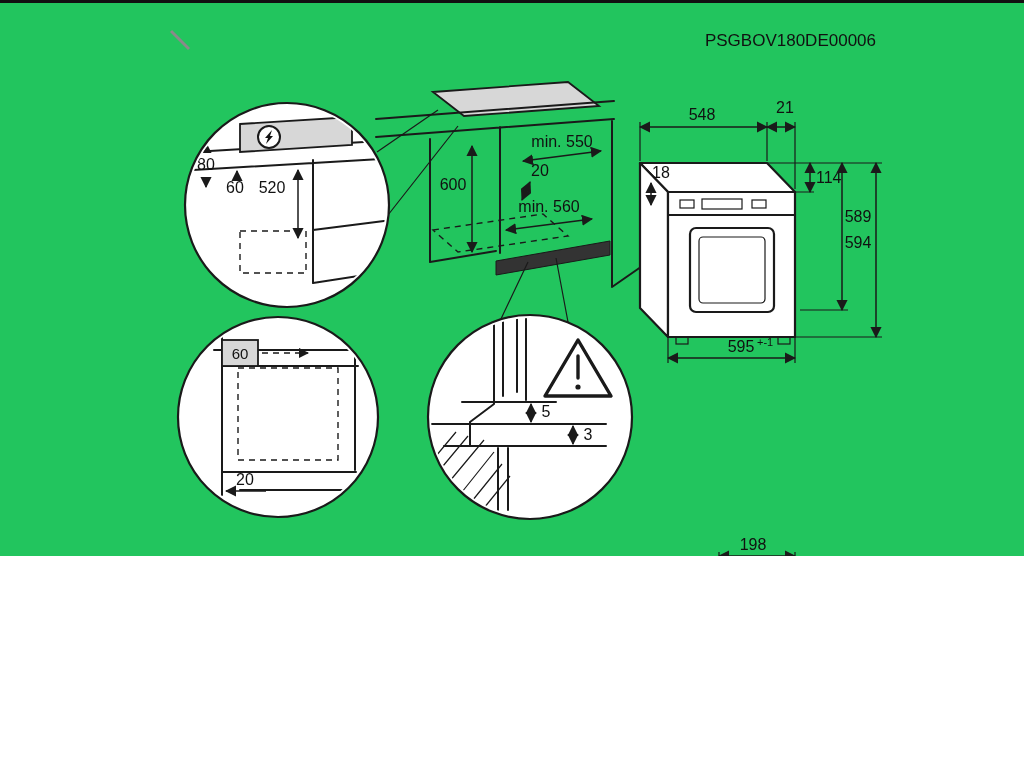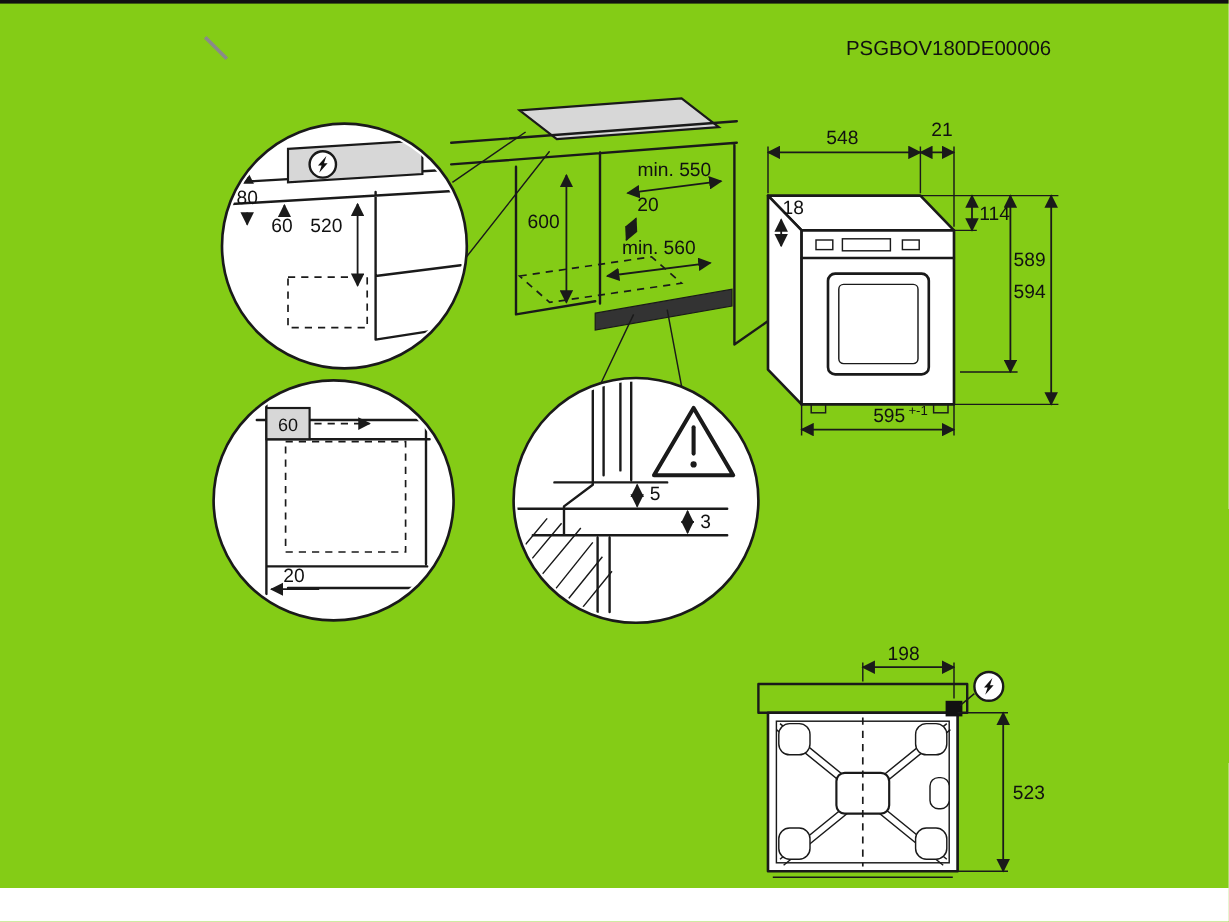--- a/index.html
+++ b/index.html
@@ -1,16 +1,16 @@
 <!DOCTYPE html>
 <html><head>
 <meta charset="utf-8">
 <style>
   html,body{margin:0;padding:0;background:#fff;}
-  .stage{position:relative;width:1024px;height:740px;background:#84cc16;overflow:hidden;
+  .stage{position:relative;width:1024px;height:556px;background:#22c55e;overflow:hidden;
          font-family:"Liberation Sans","DejaVu Sans",sans-serif;}
   svg{display:block}
   .ln{stroke:#1a1a1a;stroke-width:2;fill:none;stroke-linecap:round;stroke-linejoin:round;}
   .ln22{stroke:#1a1a1a;stroke-width:2.2;fill:none;stroke-linejoin:round;}
   .thin{stroke:#1a1a1a;stroke-width:1.2;fill:none;}
   .dash{stroke:#1a1a1a;stroke-width:1.4;fill:none;stroke-dasharray:6 5;}
   .dim{stroke:#1a1a1a;stroke-width:1.5;fill:none;}
   .txt{font-family:"Liberation Sans","DejaVu Sans",sans-serif;font-size:16px;fill:#111;}
   .txt-sm{font-family:"Liberation Sans","DejaVu Sans",sans-serif;font-size:15px;fill:#111;}
   .txt-sup{font-family:"Liberation Sans","DejaVu Sans",sans-serif;font-size:11px;fill:#111;}

